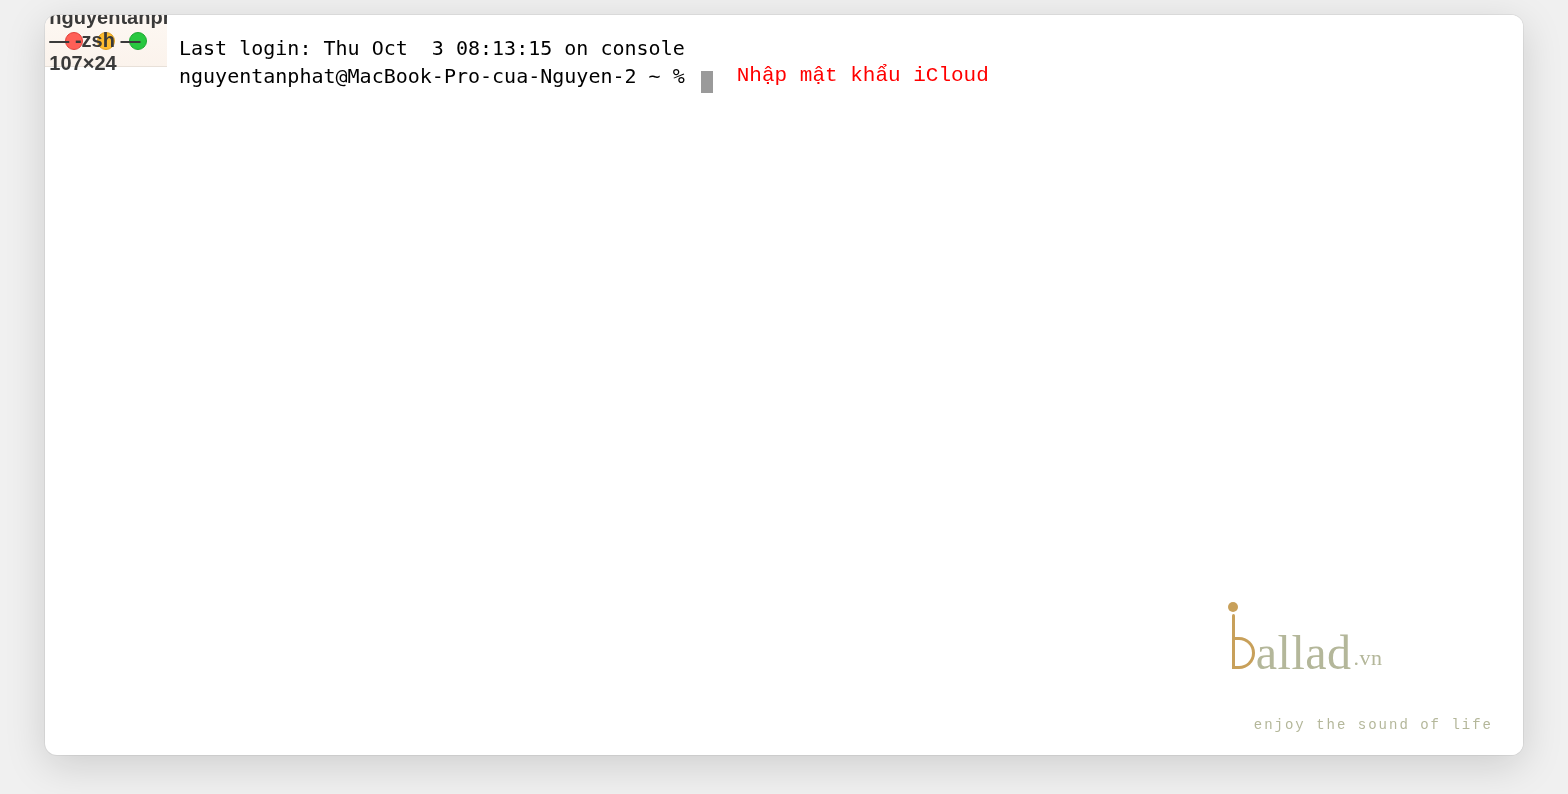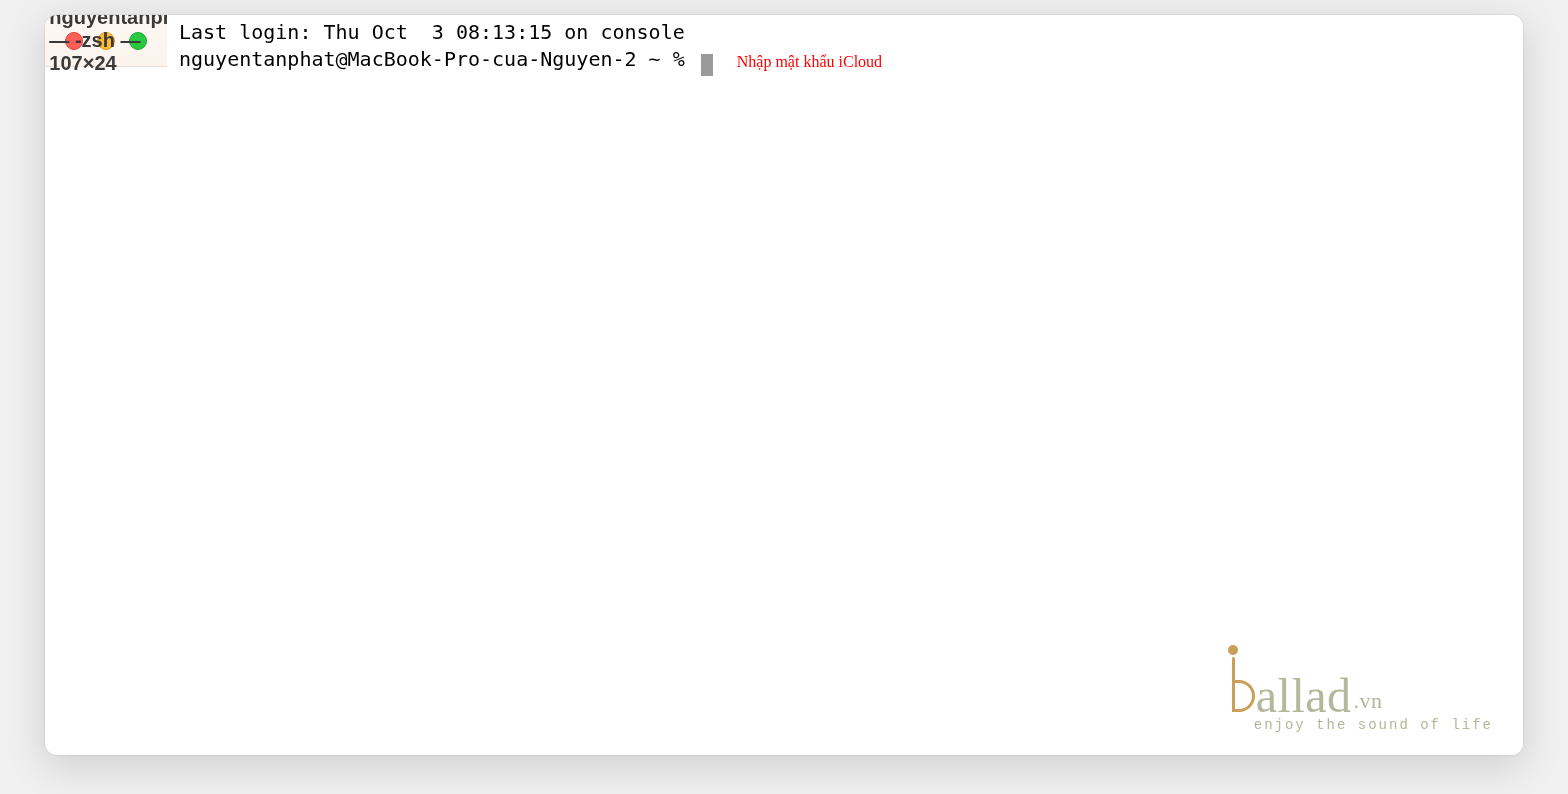--- a/index.html
+++ b/index.html
@@ -64,21 +64,21 @@
       align-items: center;
       justify-content: center;
     }
     .terminal-body {
       flex: 1;
       background: #ffffff;
       font-family: "SF Mono", Menlo, Monaco, Consolas, monospace;
       font-size: 20px;
       line-height: 1.35;
       color: #000000;
-      padding: 4px 12px;
+      padding: 20px 12px;
       position: relative;
     }
     .term-line {
       white-space: pre;
     }
     .prompt-line {
       display: flex;
       align-items: flex-end;
       flex-wrap: nowrap;
     }
@@ -90,32 +90,33 @@
       width: 12px;
       height: 22px;
       background: #9a9a9a;
       vertical-align: text-bottom;
       margin-left: 4px;
       margin-right: 4px;
       transform: translateY(3px);
     }
     .annotation {
       color: #ff0000;
-      font-family: Liberation Serif, serif;
-      font-size: 16px;
+      font-family: Liberation Mono, monospace;
+      font-size: 21px;
       font-weight: 400;
       margin-left: 20px;
     }
     .watermark {
       position: absolute;
       right: 30px;
       bottom: 20px;
       display: flex;
       flex-direction: column;
       align-items: flex-start;
+      gap: 43px;
     }
     .watermark-logo {
       display: flex;
       align-items: baseline;
       font-size: 48px;
       color: #b4b79a;
       font-weight: 400;
       letter-spacing: 0.5px;
     }
     .watermark-accent {

